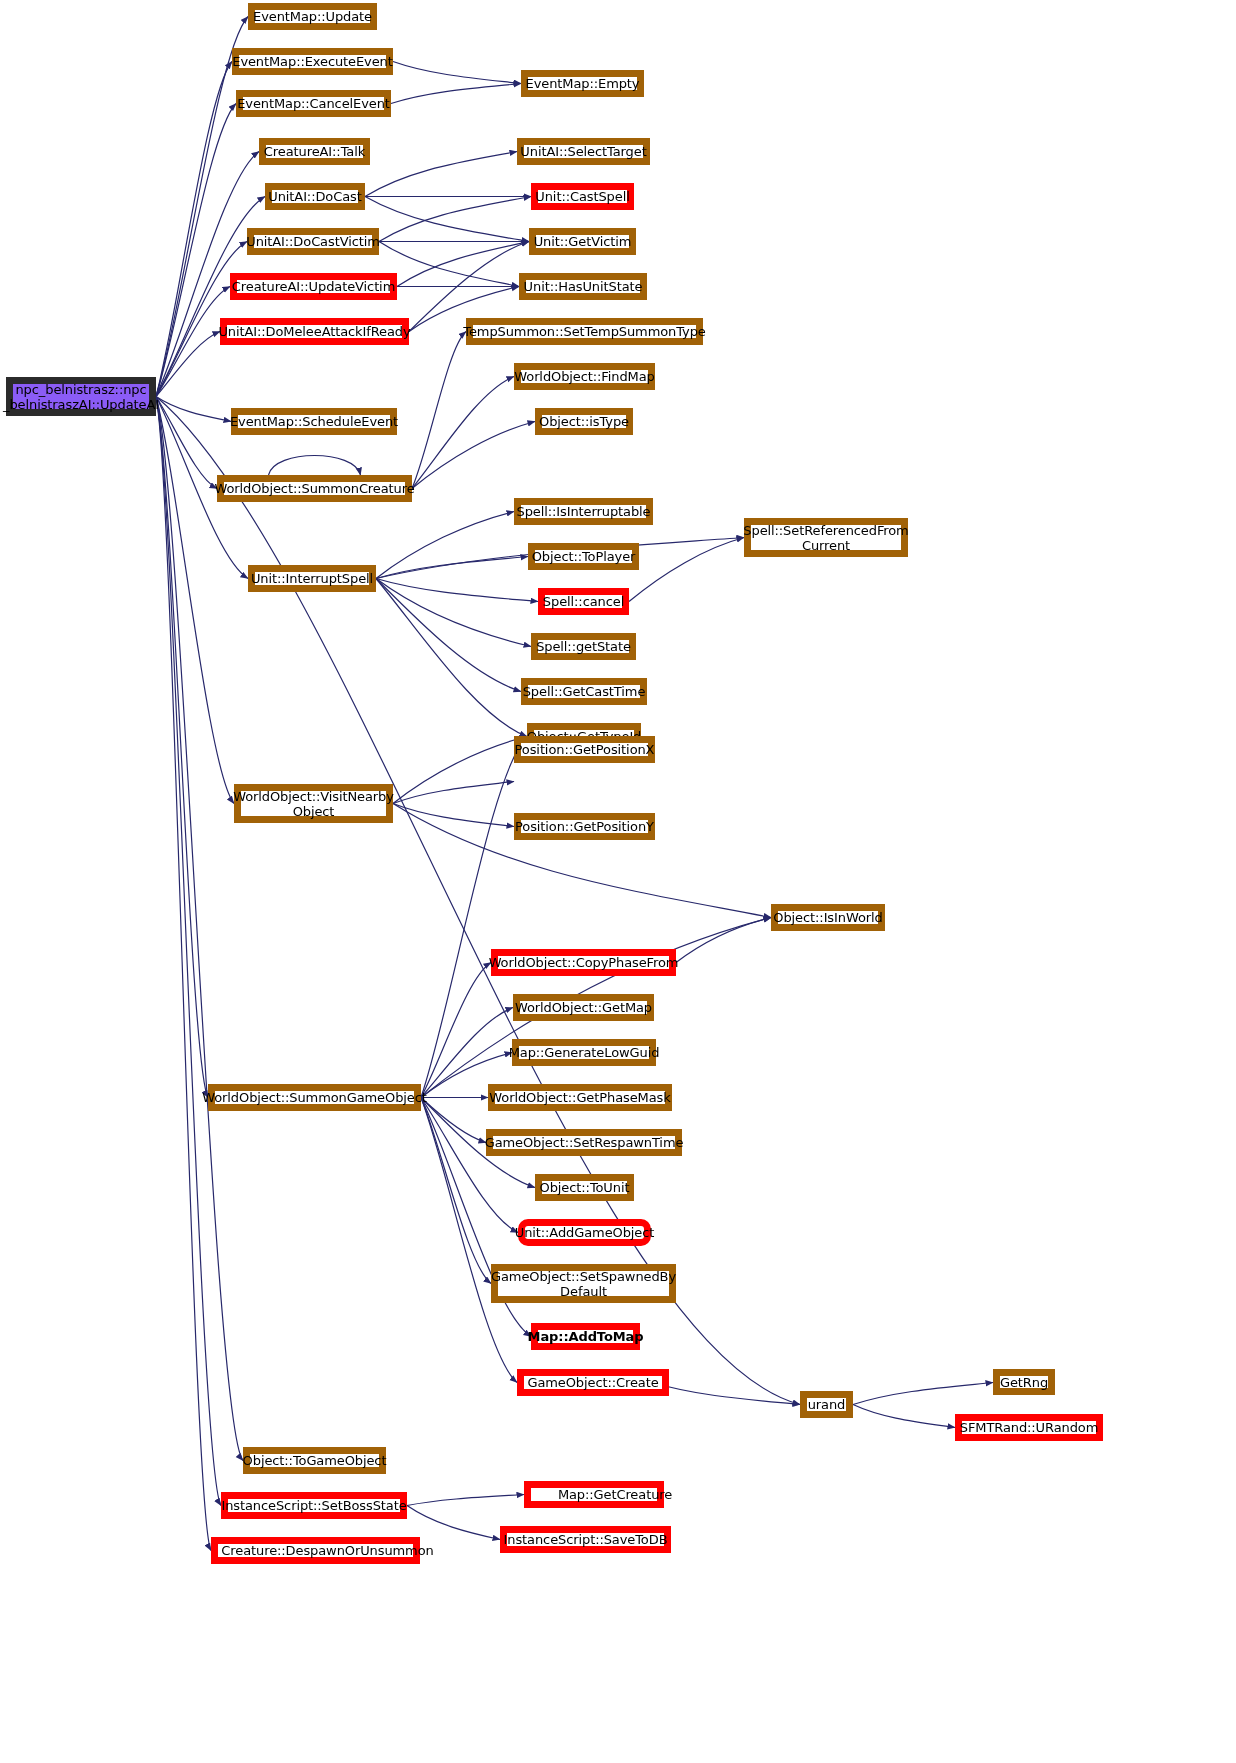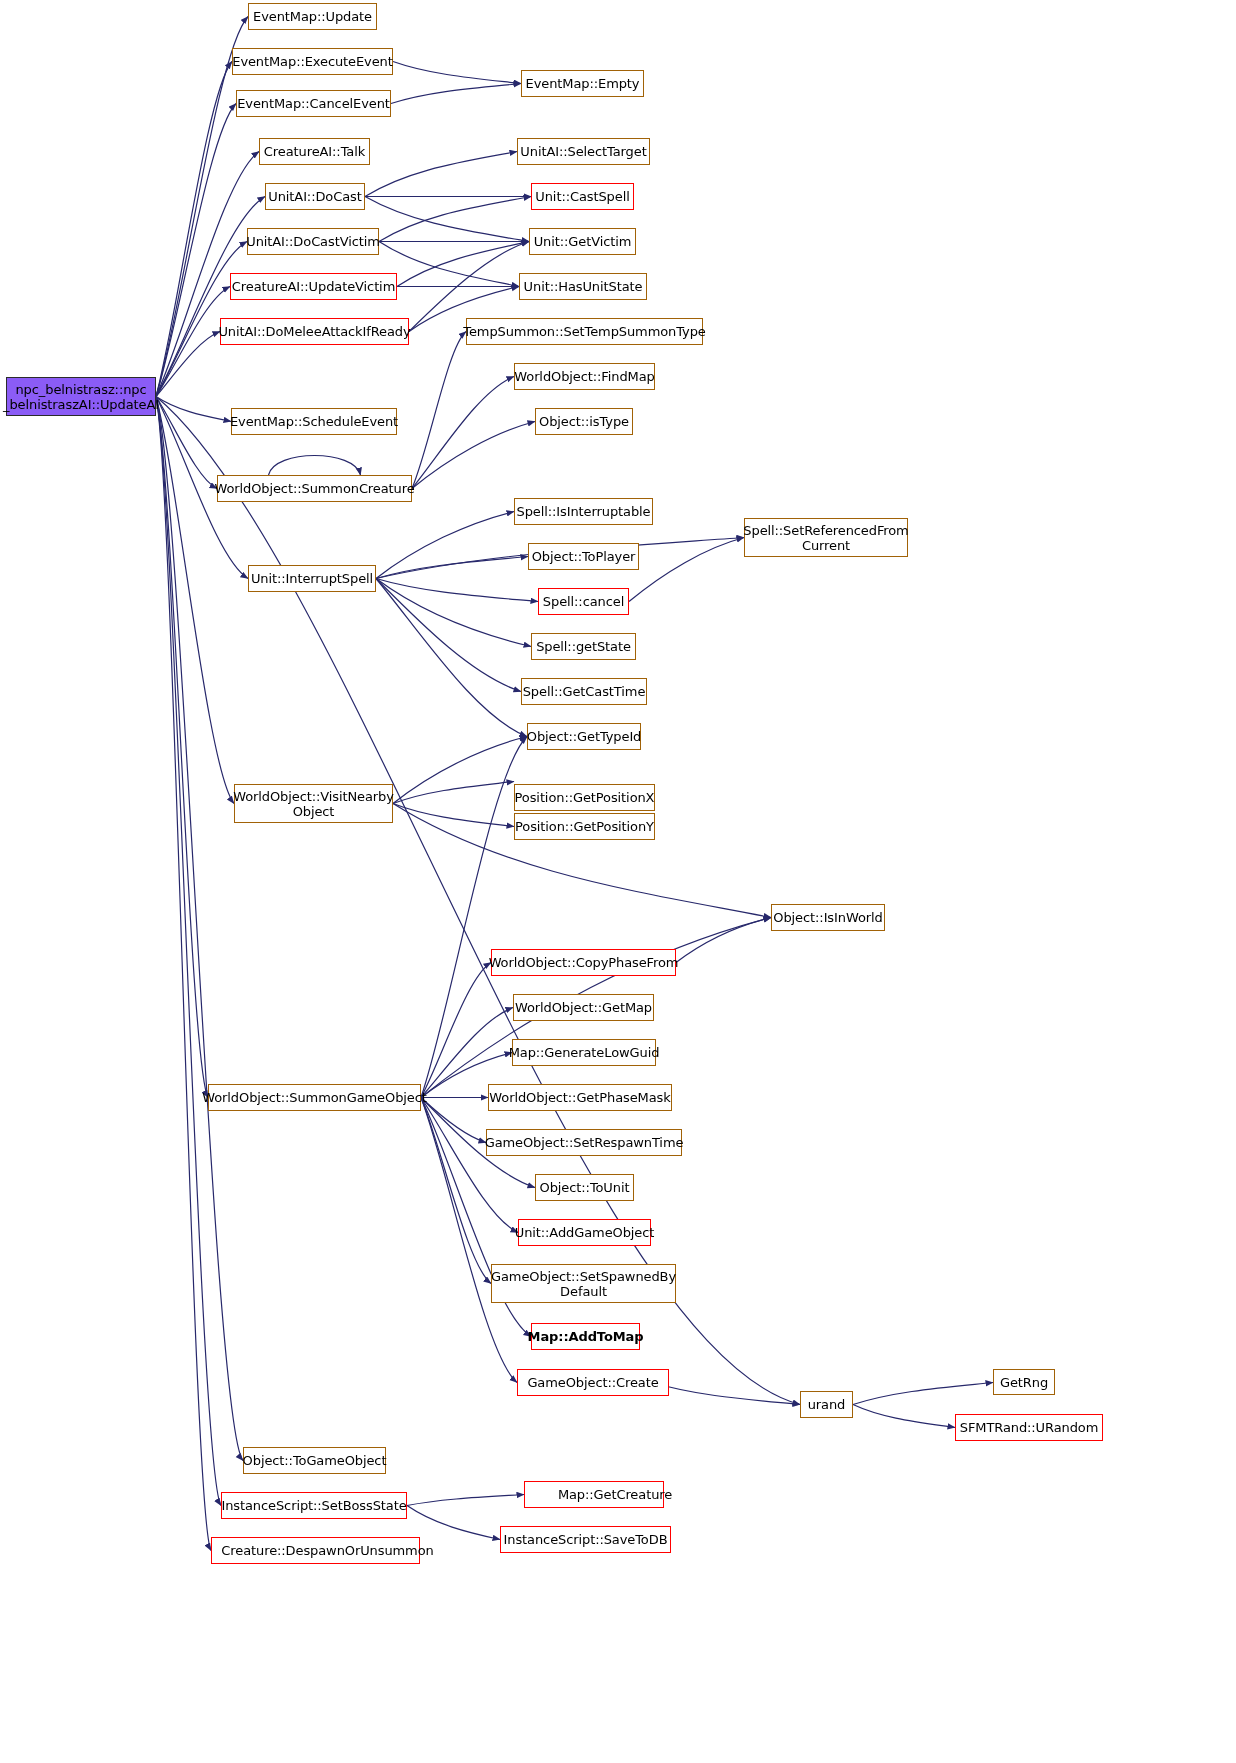--- a/index.html
+++ b/index.html
@@ -25,21 +25,21 @@
     pointer-events: none;
   }
   .node {
     position: absolute;
     box-sizing: border-box;
     display: flex;
     align-items: center;
     justify-content: center;
     text-align: center;
     background: #ffffff;
-    border: 1px solid #a16207;
+    border: 7px solid #a16207;
     color: #000000;
     font-size: 13px;
     line-height: 15px;
     letter-spacing: -0.1px;
     white-space: pre-line;
     cursor: pointer;
   }
   .node.red {
     border-color: #ff0000;
   }
@@ -153,31 +153,31 @@
       <div class="node" style="left: 514px; top: 498px; width: 139px; height: 27px;"><span>Spell::IsInterruptable</span></div>
       <div class="node" style="left: 528px; top: 543px; width: 111px; height: 27px;"><span>Object::ToPlayer</span></div>
       <div class="node red" style="left: 538px; top: 588px; width: 91px; height: 27px;"><span>Spell::cancel</span></div>
       <div class="node" style="left: 531px; top: 633px; width: 105px; height: 27px;"><span>Spell::getState</span></div>
       <div class="node" style="left: 521px; top: 678px; width: 126px; height: 27px;"><span>Spell::GetCastTime</span></div>
       <div class="node" style="left: 744px; top: 518px; width: 164px; height: 39px;"><span>Spell::SetReferencedFrom
 Current</span></div>
       <div class="node" style="left: 527px; top: 723px; width: 114px; height: 27px;"><span>Object::GetTypeId</span></div>
       <div class="node" style="left: 234px; top: 784px; width: 159px; height: 39px;"><span>WorldObject::VisitNearby
 Object</span></div>
-      <div class="node" style="left: 514px; top: 784px; width: 141px; height: 27px;"><span>Position::GetPositionX</span></div>
+      <div class="node" style="left: 514px; top: 736px; width: 141px; height: 27px;"><span>Position::GetPositionX</span></div>
       <div class="node" style="left: 514px; top: 813px; width: 141px; height: 27px;"><span>Position::GetPositionY</span></div>
       <div class="node" style="left: 771px; top: 904px; width: 114px; height: 27px;"><span>Object::IsInWorld</span></div>
       <div class="node red" style="left: 491px; top: 949px; width: 185px; height: 27px;"><span>WorldObject::CopyPhaseFrom</span></div>
       <div class="node" style="left: 513px; top: 994px; width: 141px; height: 27px;"><span>WorldObject::GetMap</span></div>
       <div class="node" style="left: 512px; top: 1039px; width: 144px; height: 27px;"><span>Map::GenerateLowGuid</span></div>
       <div class="node" style="left: 208px; top: 1084px; width: 213px; height: 27px;"><span>WorldObject::SummonGameObject</span></div>
       <div class="node" style="left: 488px; top: 1084px; width: 184px; height: 27px;"><span>WorldObject::GetPhaseMask</span></div>
       <div class="node" style="left: 486px; top: 1129px; width: 196px; height: 27px;"><span>GameObject::SetRespawnTime</span></div>
       <div class="node" style="left: 535px; top: 1174px; width: 99px; height: 27px;"><span>Object::ToUnit</span></div>
-      <div class="node red" style="left: 518px; top: 1219px; width: 133px; height: 27px;"><span>Unit::AddGameObject</span></div>
+      <div class="node red" style="left: 518px; top: 1219px; width: 133px; height: 27px; border-radius: 10px;"><span>Unit::AddGameObject</span></div>
       <div class="node" style="left: 491px; top: 1264px; width: 185px; height: 39px;"><span>GameObject::SetSpawnedBy
 Default</span></div>
       <div class="node red" style="left: 531px; top: 1323px; width: 109px; height: 27px; font-weight: bold;"><span>Map::AddToMap</span></div>
       <div class="node red" style="left: 517px; top: 1369px; width: 152px; height: 27px;"><span>GameObject::Create</span></div>
       <div class="node" style="left: 800px; top: 1391px; width: 53px; height: 27px;"><span>urand</span></div>
       <div class="node" style="left: 993px; top: 1369px; width: 62px; height: 26px;"><span>GetRng</span></div>
       <div class="node red" style="left: 955px; top: 1414px; width: 148px; height: 27px;"><span>SFMTRand::URandom</span></div>
       <div class="node" style="left: 243px; top: 1447px; width: 143px; height: 27px;"><span>Object::ToGameObject</span></div>
       <div class="node red" style="left: 221px; top: 1492px; width: 186px; height: 27px;"><span>InstanceScript::SetBossState</span></div>
       <div class="node red" style="left: 524px; top: 1481px; width: 140px; height: 27px; padding-left: 42px;"><span>Map::GetCreature</span></div>

